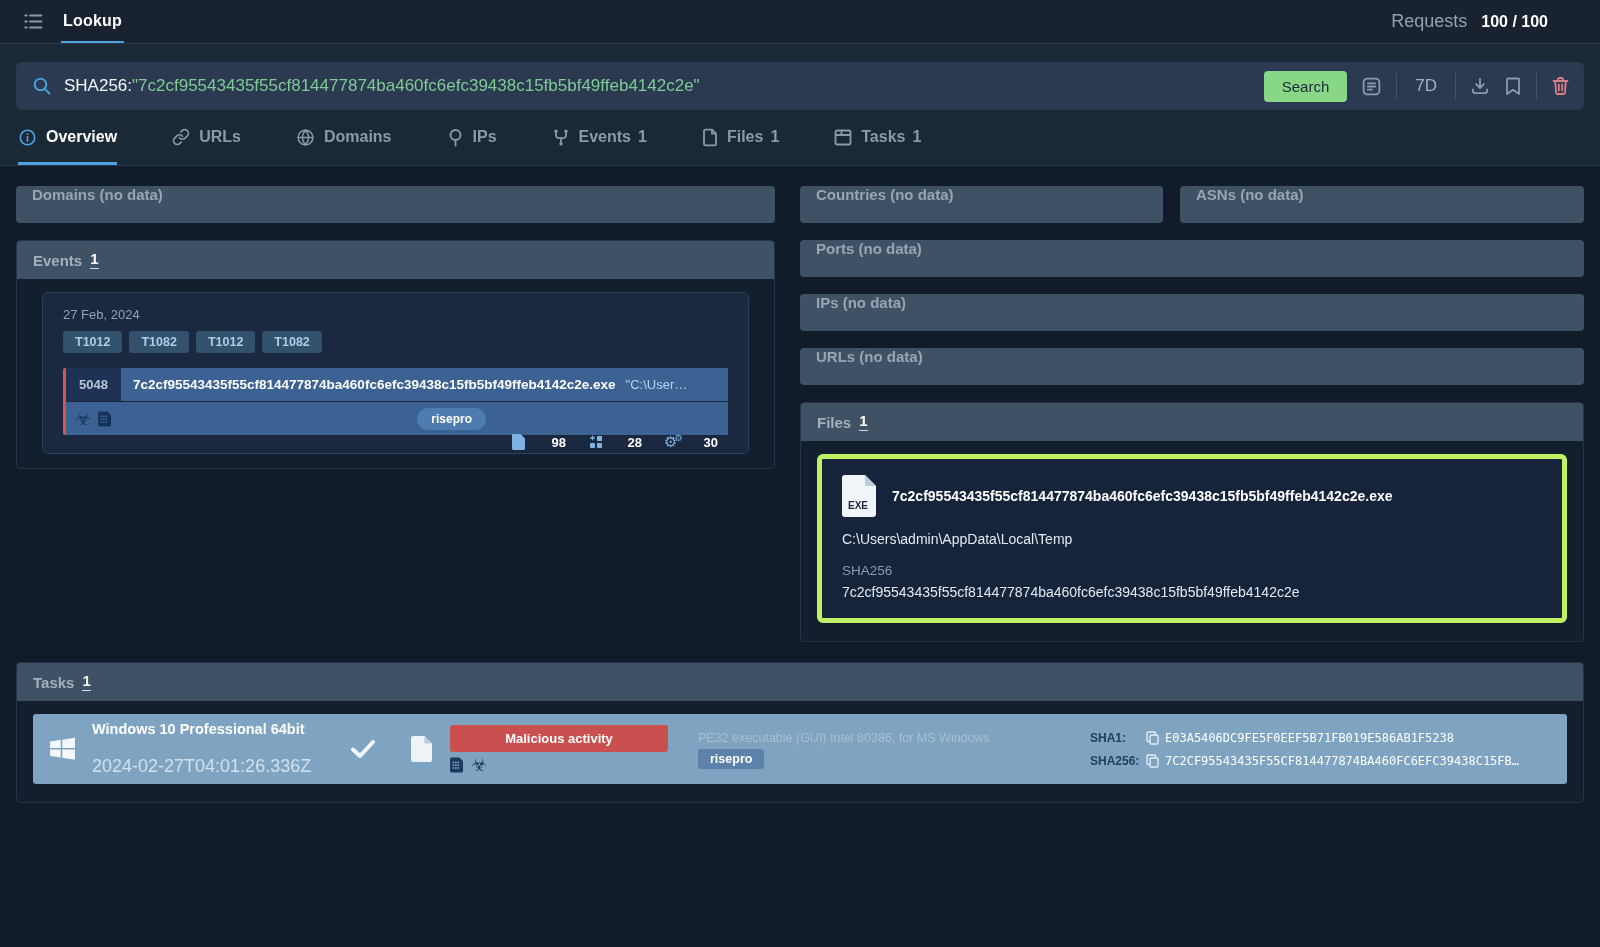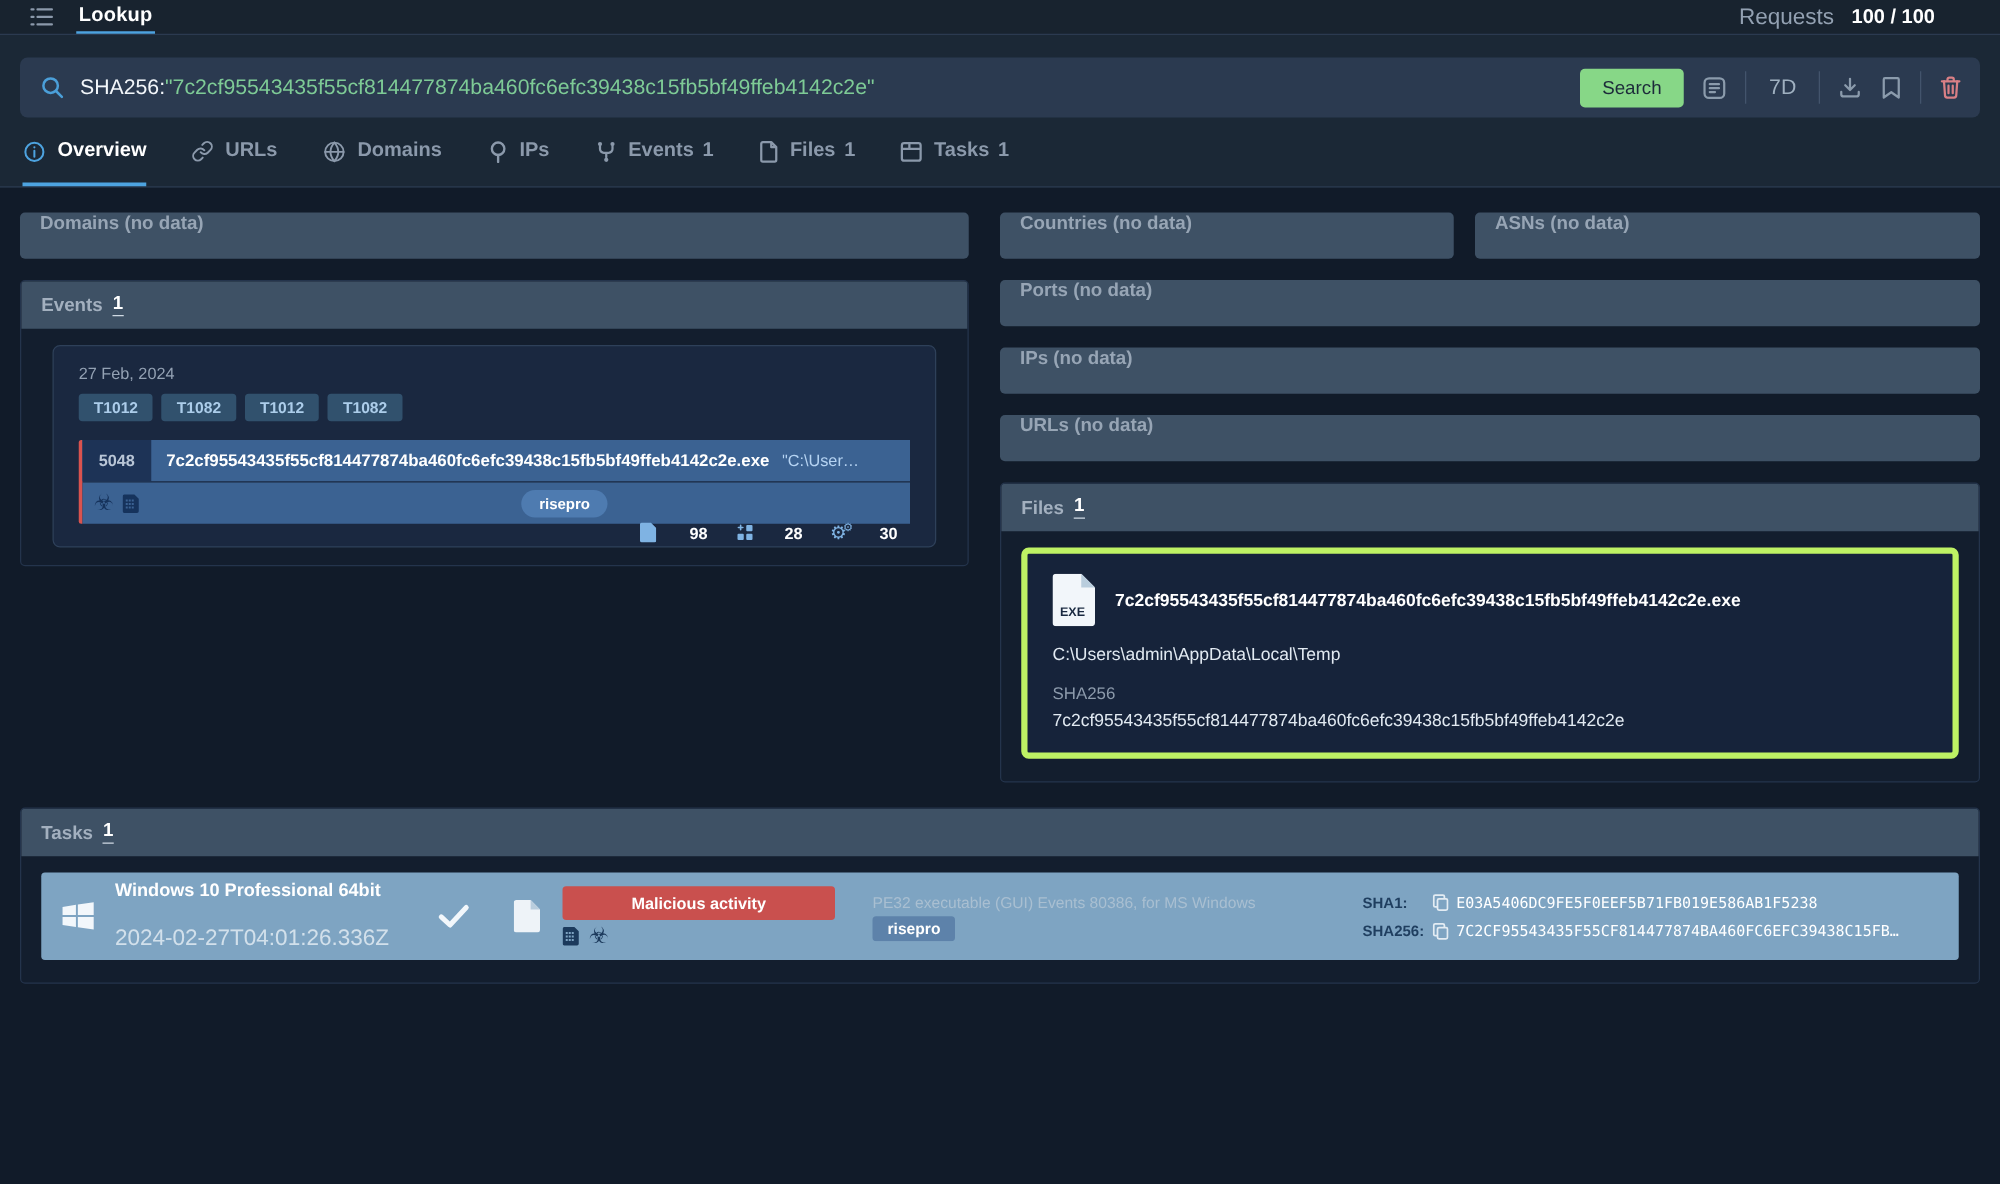--- a/index.html
+++ b/index.html
@@ -7,21 +7,21 @@
   body {
     background:#111b29;
     font-family:"Liberation Sans", sans-serif;
     color:#e8eef4;
     -webkit-font-smoothing:antialiased;
   }
   svg { display:block; }
 
   
   .topbar {
-    height:28px; background:#18232f; border-bottom:1px solid #2b3a50;
+    height:44px; background:#18232f; border-bottom:1px solid #2b3a50;
     display:flex; align-items:stretch; padding:0 52px 0 14px;
   }
   .topbar .list-btn { display:flex; align-items:center; color:#8b99ab; padding:0 10px; cursor:pointer; }
   .topbar .title-wrap {
     display:flex; align-items:center; margin-left:8px;
     border-bottom:2px solid #4da3e0; padding:0 2px;
   }
   .topbar .title { color:#fff; font-size:16px; font-weight:700; letter-spacing:.2px; }
   .topbar .spacer { flex:1; }
   .topbar .requests { display:flex; align-items:center; gap:14px; }
@@ -44,21 +44,21 @@
   .btn-search {
     background:#87d787; color:#1c2a3a; border:none; border-radius:4px;
     font-family:inherit; font-size:15px; padding:7px 18px; cursor:pointer;
   }
   .ctl { color:#8b9bac; cursor:pointer; display:flex; align-items:center; }
   .ctl.period { font-size:17px; color:#9fb0c0; padding:0 4px; }
   .vdiv { width:1px; height:26px; background:#43546c; }
   .ctl.trash { color:#d97f85; }
 
   
-  .tabs { height:55px; display:flex; align-items:stretch; gap:36px; padding:0 2px; }
+  .tabs { height:55px; display:flex; align-items:stretch; gap:55px; padding:0 2px; }
   .tab { display:flex; align-items:center; gap:9px; color:#8b99ab; font-size:16px; font-weight:600;
          cursor:pointer; border-bottom:3px solid transparent; padding-top:2px; }
   .tab .cnt { margin-left:-2px; }
   .tab.active { color:#fff; border-bottom-color:#4da3e0; }
   .tab.active .ticon { color:#4da3e0; }
   .ticon { color:inherit; }
 
   
   .content { padding:20px 16px 0; }
   .cols { display:grid; grid-template-columns:759px 1fr; gap:25px; }
@@ -457,21 +457,21 @@
                   <rect x="2.6" y="10.2" width="1.6" height="1.6"></rect>
                     <rect x="5" y="10.2" width="1.6" height="1.6"></rect>
                     <rect x="7.4" y="10.2" width="1.6" height="1.6"></rect>
                 </g>
               </svg>
             </span>
             <span class="bio">☣</span>
           </div>
         </span>
         <span class="t-file">
-          <div class="ft">PE32 executable (GUI) Events 80386, for MS Windows</div>
+          <div class="ft">PE32 executable (GUI) Intel 80386, for MS Windows</div>
           <span class="mtag2">risepro</span>
         </span>
         <span class="t-hashes">
           <div class="hrow">
             <span class="hl">SHA1:</span>
             <span class="cp">
               <svg width="13" height="14" viewBox="0 0 13 14" fill="none" stroke="currentColor" stroke-width="1.4" stroke-linejoin="round">
                 <rect x="4" y="4" width="8" height="9" rx="1.2"></rect>
                   <path d="M9.5 4V2.2A1.2 1.2 0 008.3 1H2.2A1.2 1.2 0 001 2.2v7.1a1.2 1.2 0 001.2 1.2H4"></path>
               </svg>

